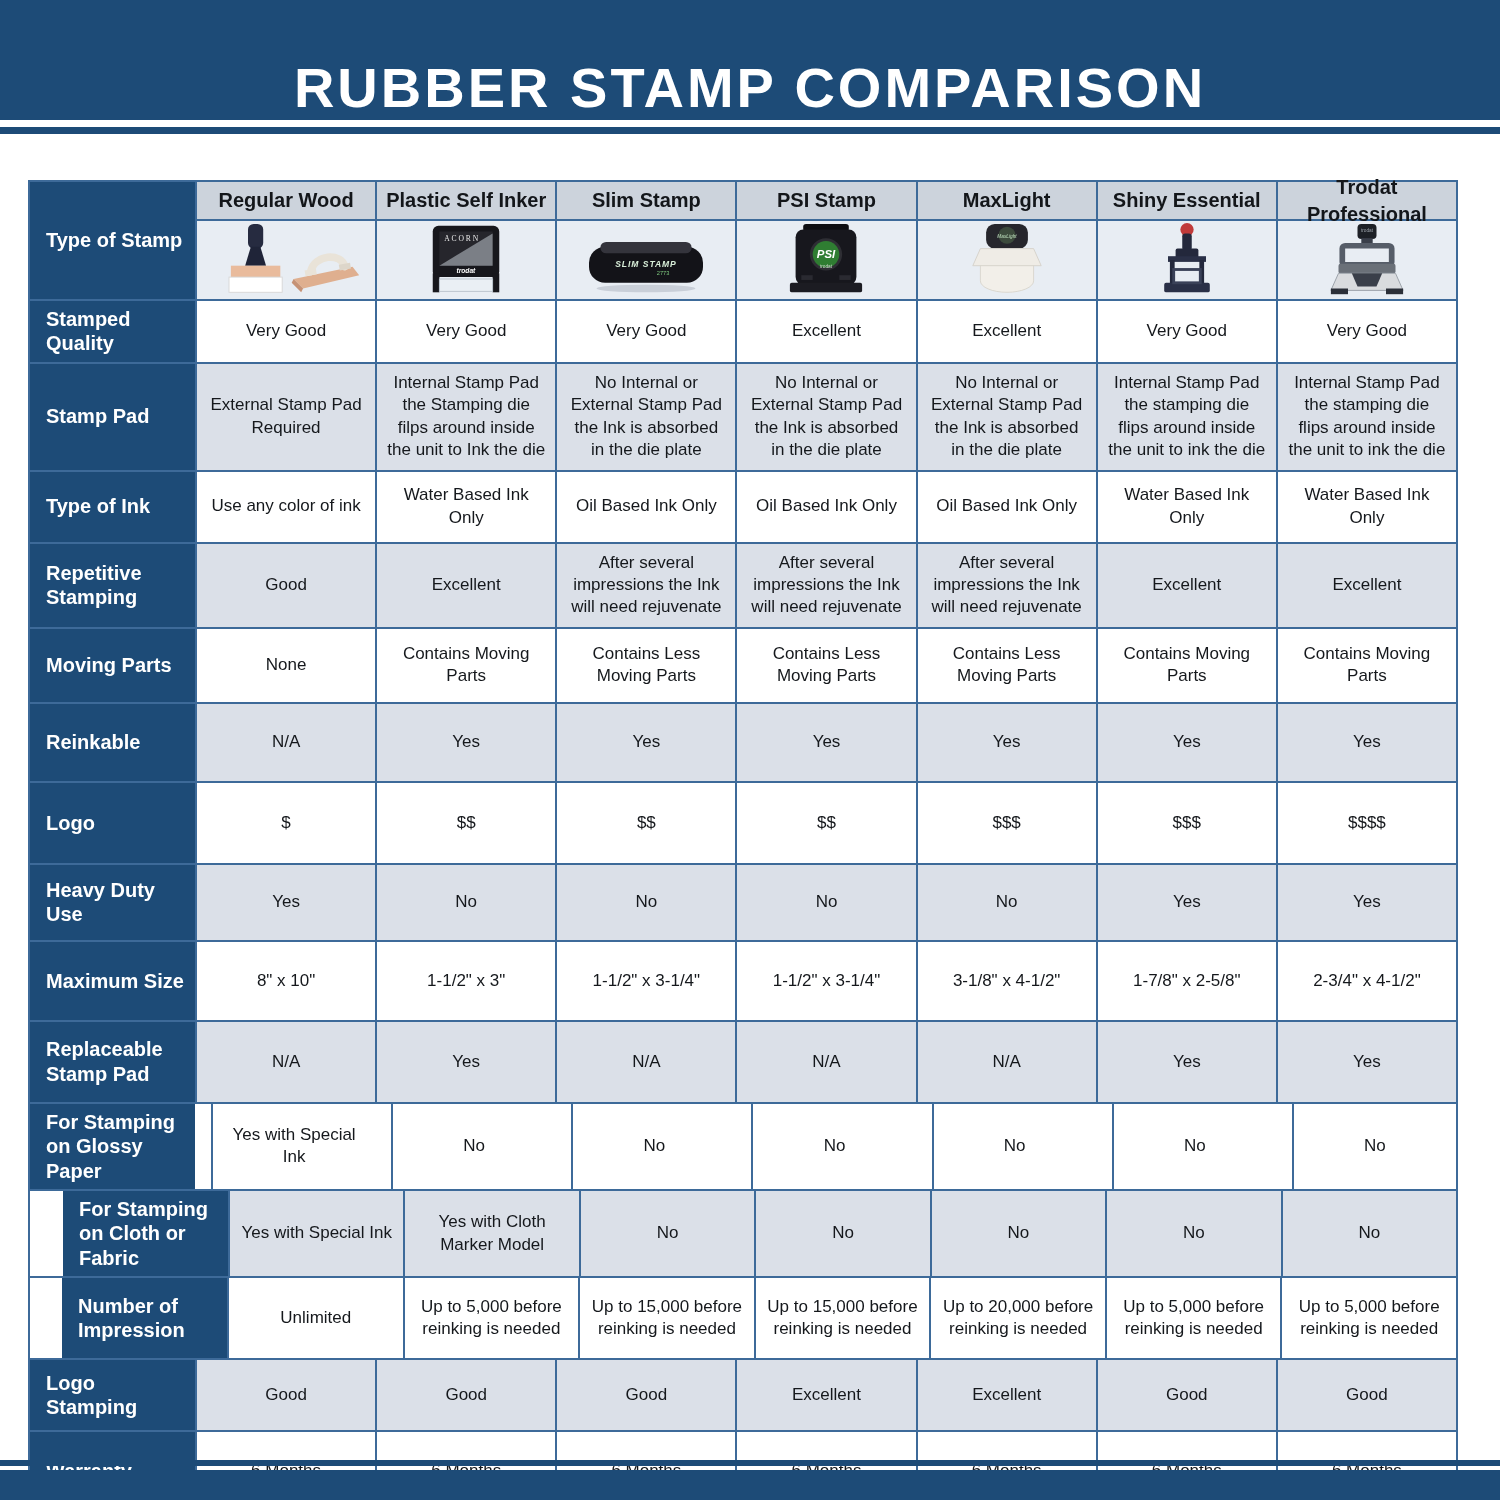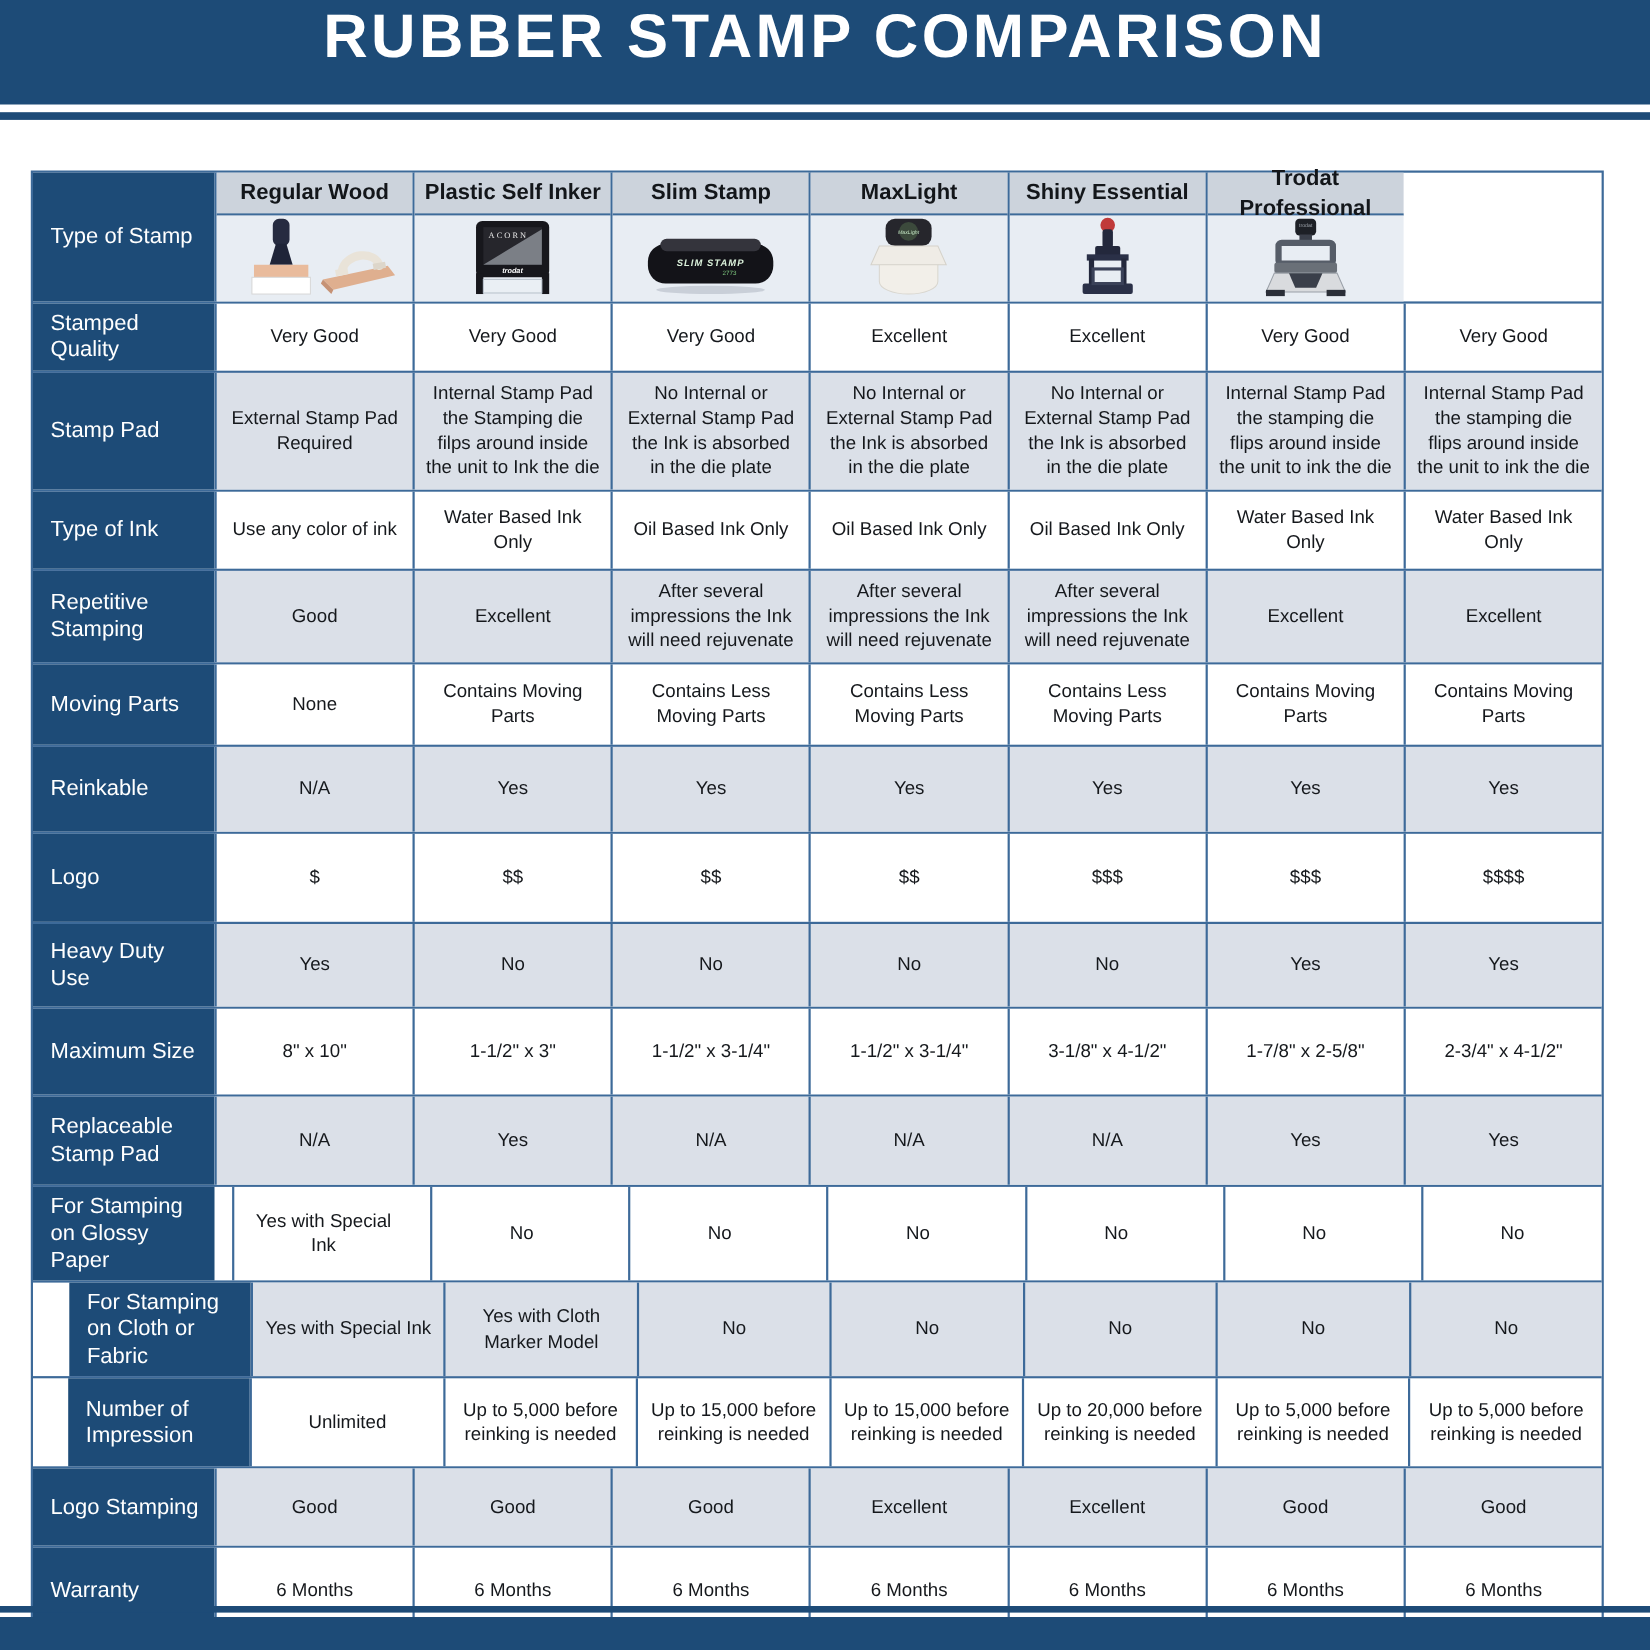--- a/index.html
+++ b/index.html
@@ -3,41 +3,41 @@
 <meta charset="utf-8">
 <style>
   html,body{margin:0;padding:0;}
   body{
     width:1500px;height:1500px;position:relative;overflow:hidden;
     background:#ffffff;
     font-family:"Liberation Sans", sans-serif;
     -webkit-font-smoothing:antialiased;
   }
   .banner{
-    height:95px;background:var(--navy,#1d4b77);
-    display:flex;align-items:flex-start;justify-content:center;
+    height:120px;background:var(--navy,#1d4b77);
+    display:flex;align-items:flex-end;justify-content:center;
   }
   .banner h1{
     margin:0;color:#ffffff;font-size:56px;font-weight:bold;
     letter-spacing:3px;
   }
   .banner-underline{height:7px;background:var(--navy,#1d4b77);margin-top:7px;}
   .table-wrap{margin:46px 42px 0 28px;}
   .ctable{border:2px solid var(--grid,#3d6a99);background:#fff;}
   .trow{display:grid;grid-template-columns:165px repeat(7,1fr);}
   .trow + .trow{border-top:2px solid var(--grid,#3d6a99);}
   .cell{
     border-left:2px solid var(--grid,#3d6a99);
     display:flex;align-items:center;justify-content:center;
     text-align:center;padding:8px 10px;
     font-size:17px;color:#15181c;line-height:1.32;
   }
   .cell:first-child{border-left:none;}
   .rowlabel{
-    background:var(--navy,#1d4b77);color:#ffffff;font-weight:normal;
+    background:var(--navy,#1d4b77);color:#ffffff;font-weight:bold;
     font-size:20px;justify-content:flex-start;text-align:left;
     padding:6px 10px 6px 16px;line-height:1.22;
   }
   .alt{background:var(--altrow,#dbe0e8);}
   .colhead{flex-direction:column;padding:0;align-items:stretch;}
   .colname{
     height:37px;background:var(--colhead,#ccd3dc);
     font-weight:bold;font-size:20px;color:#13161a;
     display:flex;align-items:center;justify-content:center;
     border-bottom:2px solid var(--grid,#3d6a99);
@@ -101,20 +101,36 @@
               <svg width="158" height="76" viewBox="0 0 160 80">
      <ellipse cx="80" cy="70" rx="52" ry="4" fill="#c9cfd8"></ellipse>
      <rect x="20" y="26" width="120" height="38" rx="17" fill="#131318"></rect>
      <rect x="32" y="21" width="96" height="12" rx="6" fill="#34343c"></rect>
      <text x="80" y="47" font-size="9" font-weight="bold" font-style="italic" fill="#d9efd9" text-anchor="middle" letter-spacing="1">SLIM STAMP</text>
      <text x="98" y="56" font-size="6" fill="#7fc97f" text-anchor="middle">2773</text>
    </svg>
             </div>
           </div>
           <div class="cell colhead">
+            <div class="colname">PSI Stamp</div>
+            <div class="colimg">
+              <svg width="158" height="76" viewBox="0 0 160 80">
+     <rect x="56" y="2" width="48" height="8" rx="3" fill="#0e0e12"></rect>
+     <rect x="48" y="8" width="64" height="58" rx="8" fill="#17171d"></rect>
+     <rect x="42" y="64" width="76" height="10" rx="2" fill="#1c1c22"></rect>
+     <circle cx="80" cy="34" r="17" fill="#2e2e34"></circle>
+     <circle cx="80" cy="34" r="14" fill="#2f7d32"></circle>
+     <text x="80" y="38" font-size="12" font-weight="bold" font-style="italic" fill="#ffffff" text-anchor="middle">PSI</text>
+     <text x="80" y="48" font-size="5" fill="#cfd4cf" text-anchor="middle">trodat</text>
+     <rect x="54" y="56" width="12" height="5" fill="#2a2a31"></rect>
+     <rect x="94" y="56" width="12" height="5" fill="#2a2a31"></rect>
+   </svg>
+            </div>
+          </div>
+          <div class="cell colhead">
             <div class="colname">MaxLight</div>
             <div class="colimg">
               <svg width="158" height="76" viewBox="0 0 160 80">
      <rect x="58" y="2" width="44" height="26" rx="9" fill="#26262c"></rect>
      <circle cx="80" cy="14" r="9" fill="#3c4a3c"></circle>
      <text x="80" y="17" font-size="5" fill="#bfe0bf" text-anchor="middle" font-style="italic">MaxLight</text>
      <polygon points="52,28 108,28 116,46 44,46" fill="#efece6" stroke="#d5d2ca"></polygon>
      <path d="M52,46 h56 a0,0 0 0 1 0,0 v16 a28,12 0 0 1 -56,0 z" fill="#f2efe9" stroke="#d9d6ce"></path>
    </svg>
             </div>

